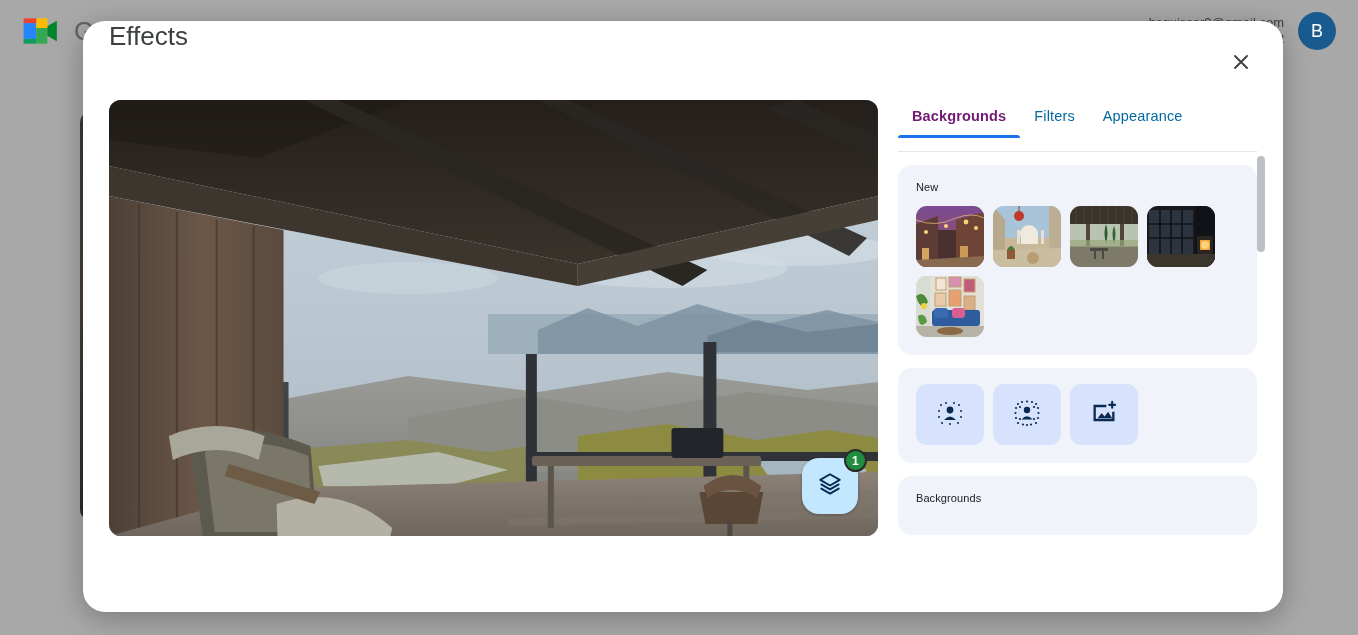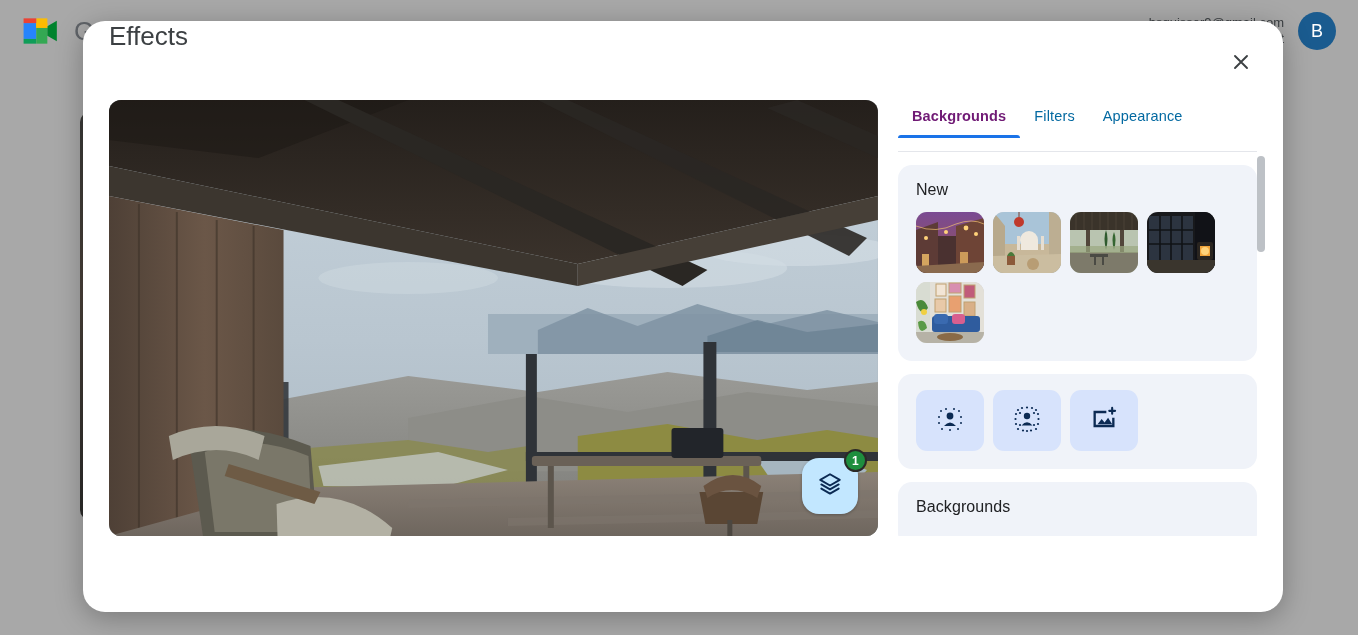--- a/index.html
+++ b/index.html
@@ -119,21 +119,21 @@
   .scroll-thumb {
     width: 8px; height: 96px; border-radius: 4px; background: #bdc1c6;
     cursor: pointer;
   }
 
   .section {
     background: #f0f3f9; border-radius: 14px;
     padding: 16px 18px 18px; margin-bottom: 13px;
   }
   .section-title {
-    font-size: 16px; color: #202124; margin-bottom: 13px; letter-spacing: .1px;
+    font-size: 11px; color: #202124; margin-bottom: 13px; letter-spacing: .1px;
   }
   .thumb-grid { display: flex; flex-wrap: wrap; gap: 9px; }
   .thumb {
     width: 68px; height: 61px; border-radius: 11px; overflow: hidden;
     cursor: pointer; position: relative; background: #ccc;
   }
   .thumb svg { display: block; width: 100%; height: 100%; }
 
   .blur-row { display: flex; gap: 9px; }
   .blur-btn {

